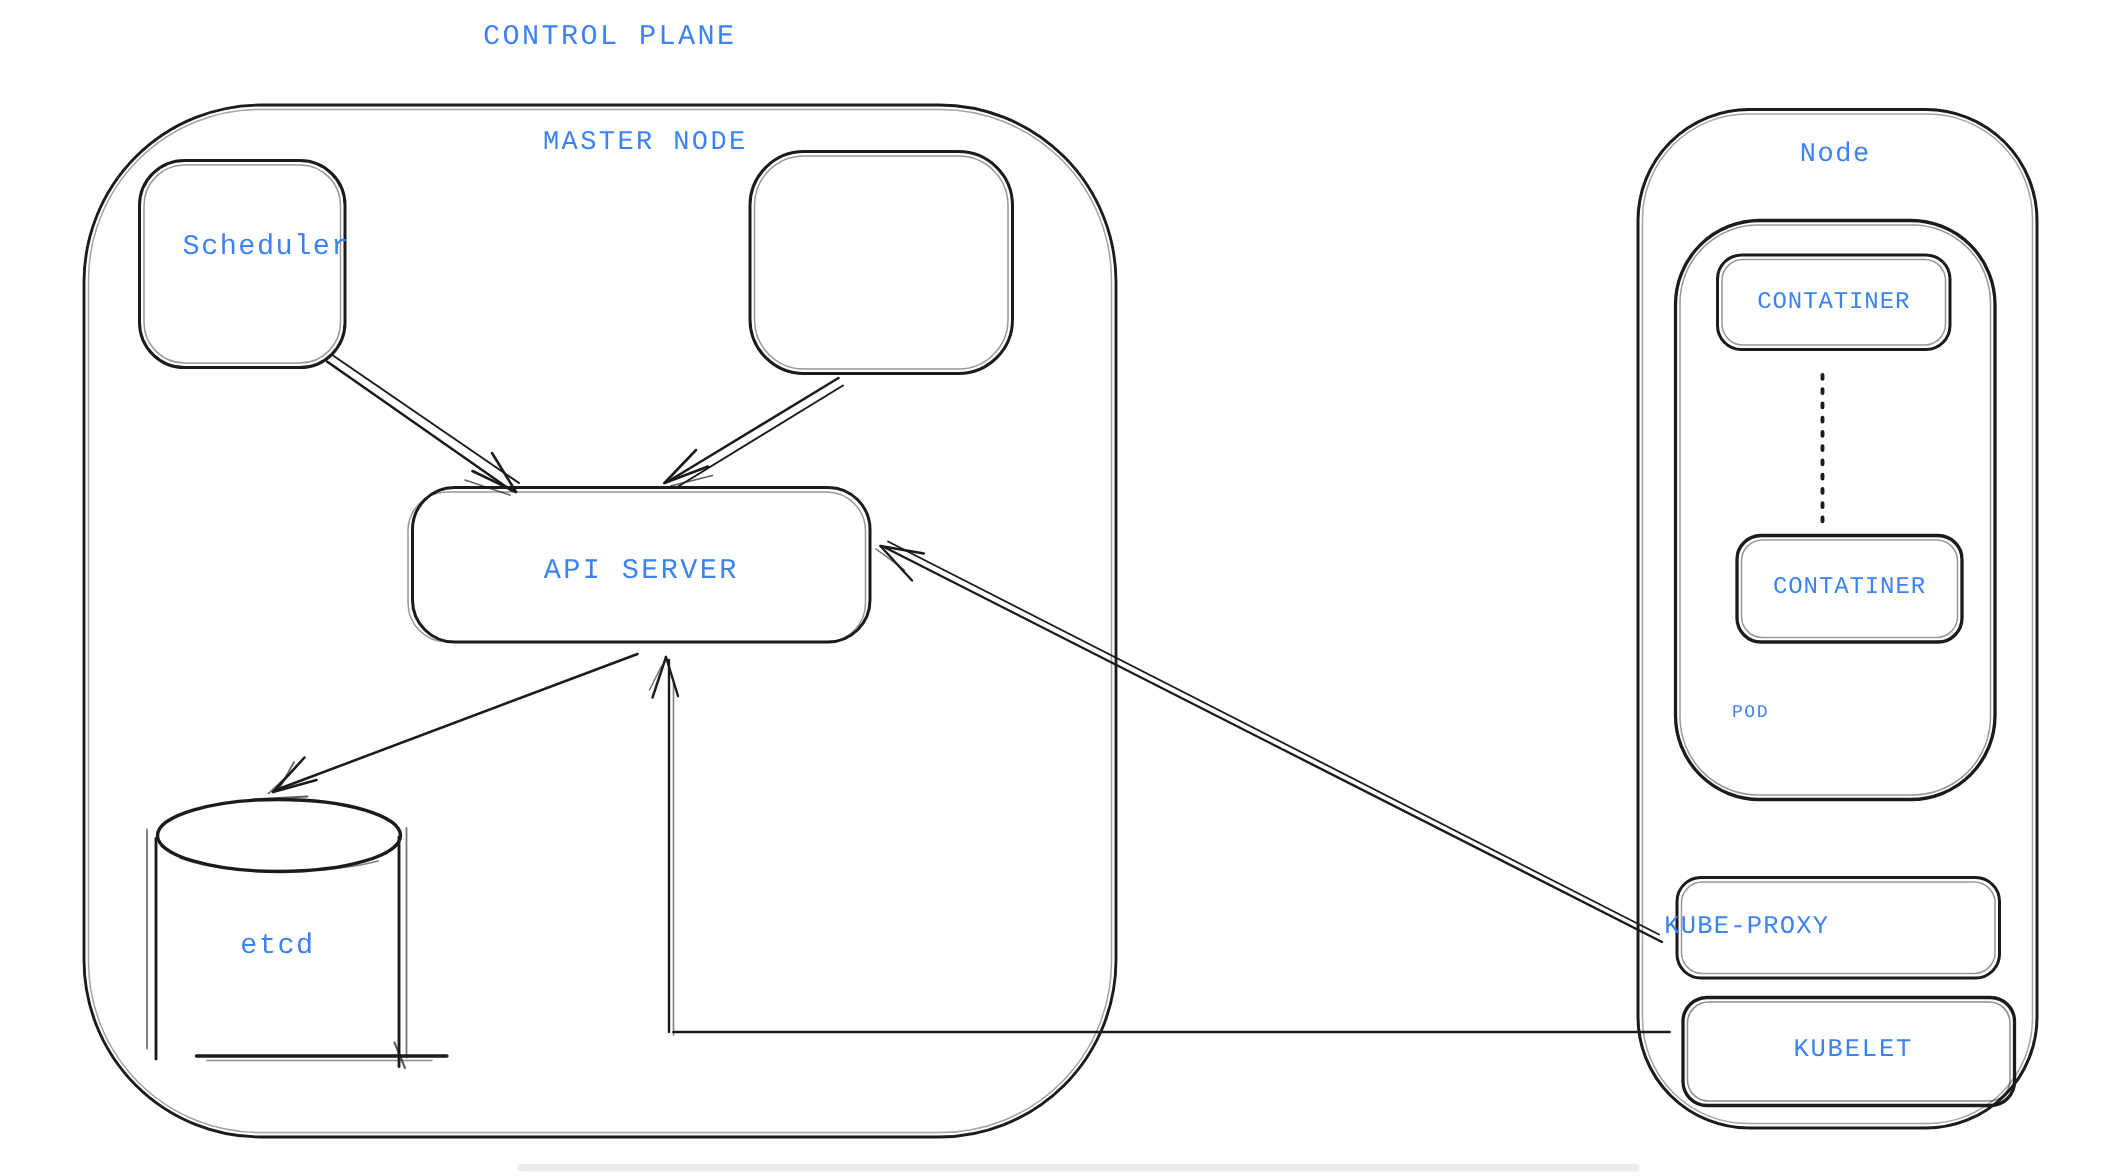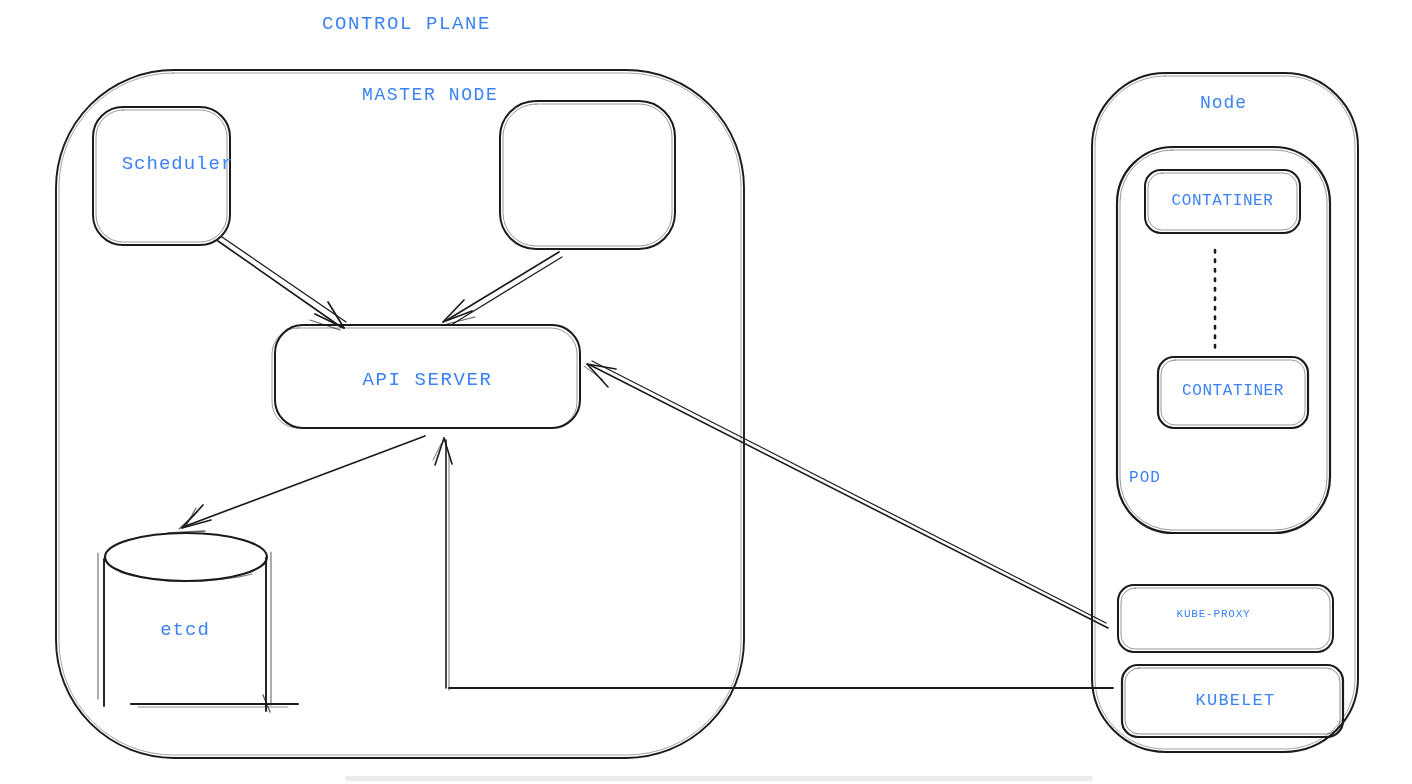--- a/index.html
+++ b/index.html
@@ -19,22 +19,22 @@
   .caps{letter-spacing:1.6px;}
   .lbl-control-plane{left:322px;top:10px;width:200px;text-align:left;font-size:19px;}
   .lbl-master-node{left:318px;top:82px;width:200px;text-align:left;font-size:18px;margin-left:44px;}
   .lbl-scheduler{left:93px;top:150px;width:137px;font-size:19px;margin-left:16px;}
   .lbl-controller-manager{left:517px;top:153px;width:140px;font-size:19px;}
   .lbl-api-server{left:275px;top:366px;width:305px;font-size:19px;}
   .lbl-etcd{left:105px;top:616px;width:160px;font-size:19px;}
   .lbl-node{left:1117px;top:90px;width:213px;font-size:18px;}
   .lbl-container-top{left:1145px;top:189px;width:155px;font-size:16px;letter-spacing:0.6px;}
   .lbl-container-bottom{left:1158px;top:379px;width:150px;font-size:16px;letter-spacing:0.6px;}
-  .lbl-pod{left:1055px;top:466px;width:180px;font-size:16px;}
-  .lbl-kube-proxy{left:1106px;top:606px;width:215px;font-size:11px;letter-spacing:0.8px;}
+  .lbl-pod{left:1077px;top:466px;width:180px;font-size:12px;}
+  .lbl-kube-proxy{left:1057px;top:606px;width:215px;font-size:17px;letter-spacing:0.8px;}
   .lbl-kubelet{left:1122px;top:688px;width:227px;font-size:17px;letter-spacing:1.2px;}
 </style>
 </head>
 <body>
 
 <div class="canvas">
 
   <svg width="1412" height="784" viewBox="0 0 1412 784">
     <g stroke="#1b1b1b" fill="none" stroke-linecap="round" stroke-linejoin="round">
 

